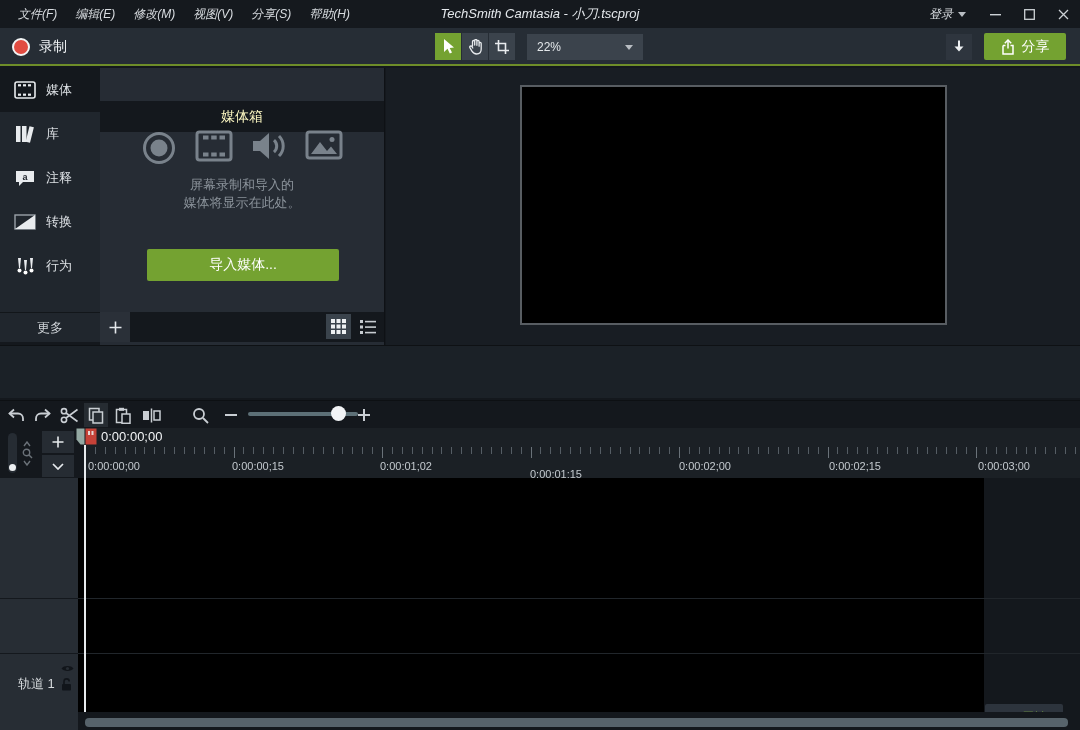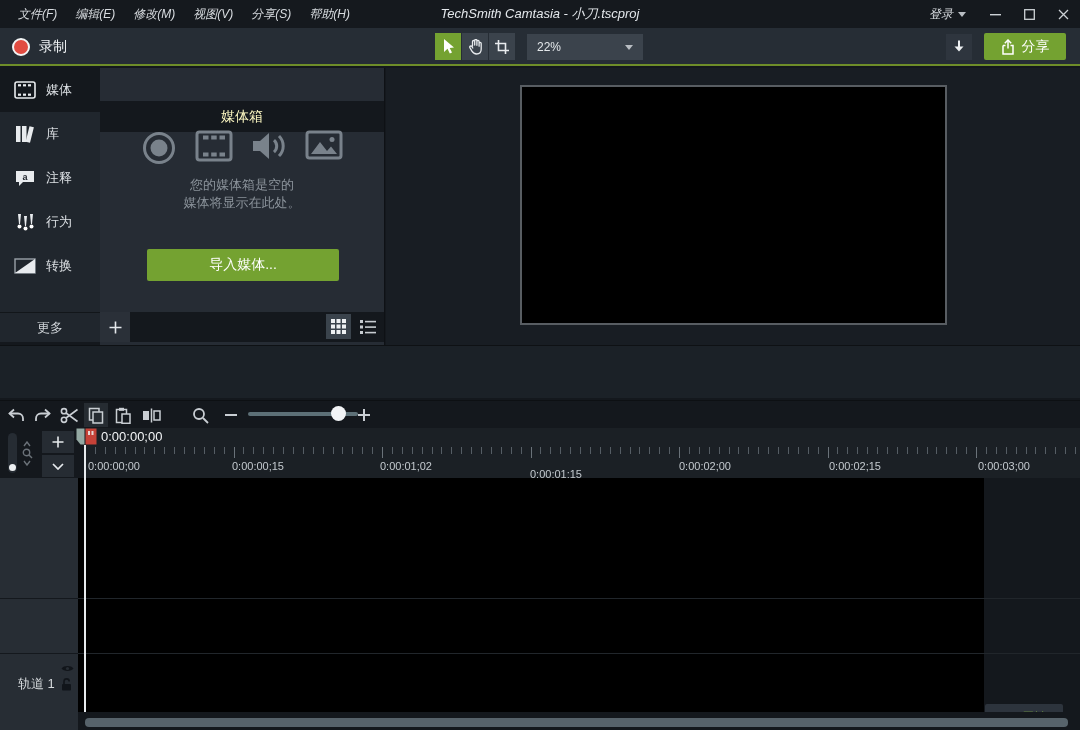--- a/index.html
+++ b/index.html
@@ -213,39 +213,39 @@
       <span class="ico">
         <svg width="22" height="19" viewBox="0 0 22 19">
             <path d="M2 2 H20 V13 H9 L5 17 V13 H2 Z" fill="#e8ebee"></path>
             <text x="11" y="10.5" font-size="9" font-weight="bold" fill="#20262d" text-anchor="middle" font-family="Liberation Sans, DejaVu Sans, sans-serif">a</text>
           </svg>
       </span>
       <span>注释</span>
     </div>
     <div class="side-item">
       <span class="ico">
+        <svg width="22" height="16" viewBox="0 0 22 16">
+            <rect x="1" y="1" width="20" height="14" fill="none" stroke="#9aa1a8" stroke-width="1.4"></rect>
+            <path d="M21 1 L21 15 L1 15 Z" fill="#e8ebee"></path>
+          </svg>
+      </span>
+      <span>转换</span>
+    </div>
+    <div class="side-item">
+      <span class="ico">
         <svg width="22" height="20" viewBox="0 0 22 20">
             <path d="M4 2 L7 2 L6 12 L5 12 Z" fill="#e8ebee"></path>
             <circle cx="5.5" cy="14.5" r="2" fill="#fff"></circle>
             <path d="M10 4 L13 4 L12 14 L11 14 Z" fill="#e8ebee"></path>
             <circle cx="11.5" cy="16.5" r="2" fill="#fff"></circle>
             <path d="M16 2 L19 2 L18 12 L17 12 Z" fill="#e8ebee"></path>
             <circle cx="17.5" cy="14.5" r="2" fill="#fff"></circle>
           </svg>
       </span>
       <span>行为</span>
-    </div>
-    <div class="side-item">
-      <span class="ico">
-        <svg width="22" height="16" viewBox="0 0 22 16">
-            <rect x="1" y="1" width="20" height="14" fill="none" stroke="#9aa1a8" stroke-width="1.4"></rect>
-            <path d="M21 1 L21 15 L1 15 Z" fill="#e8ebee"></path>
-          </svg>
-      </span>
-      <span>转换</span>
     </div>
   </div>
   <div class="side-more">
     <span>更多</span>
   </div>
 
   <div class="media-panel">
     <div class="panel-header">
       <span>媒体箱</span>
     </div>
@@ -268,21 +268,21 @@
           <path d="M23 10 a8 8 0 0 1 0 12" fill="none" stroke="currentColor" stroke-width="3"></path>
           <path d="M28 6 a14 14 0 0 1 0 20" fill="none" stroke="currentColor" stroke-width="3"></path>
         </svg>
       <svg width="38" height="30" viewBox="0 0 38 30">
           <rect x="2" y="2" width="34" height="26" rx="2.5" fill="none" stroke="currentColor" stroke-width="3"></rect>
           <circle cx="27" cy="9.5" r="2.5" fill="currentColor"></circle>
           <path d="M6 24 L15 12 L22 21 L26 16.5 L32 24 Z" fill="currentColor"></path>
         </svg>
     </div>
     <div class="empty-text">
-      <div>您的媒体箱是空的</div>
+      <div>屏幕录制和导入的</div>
       <div>媒体将显示在此处。</div>
     </div>
     <div class="import-btn">
       <span>导入媒体...</span>
     </div>
     <div class="panel-footer">
       <div class="footer-add">
         <svg width="13" height="13" viewBox="0 0 13 13">
             <path d="M6.5 0.5 V12.5 M0.5 6.5 H12.5" stroke="#e4e8eb" stroke-width="1.6"></path>
           </svg>

